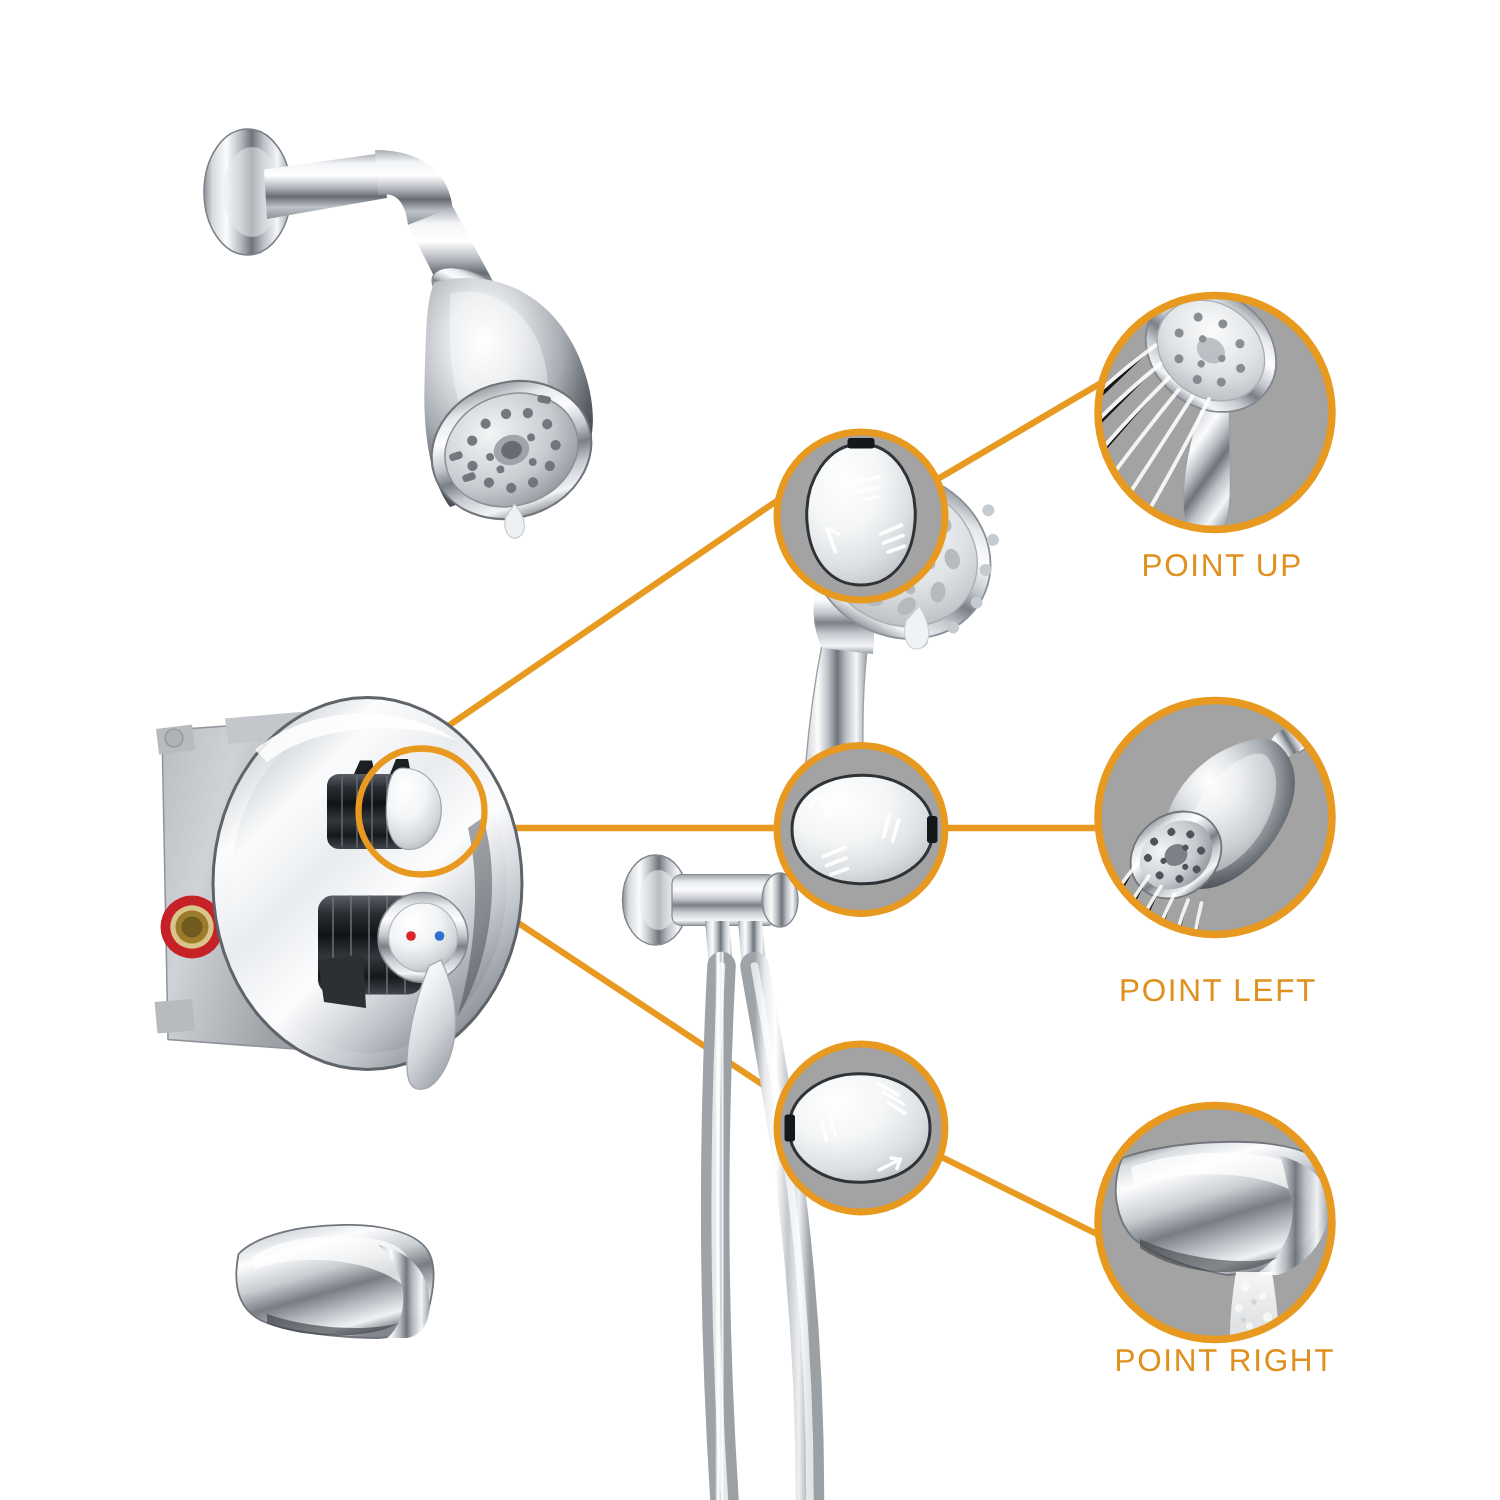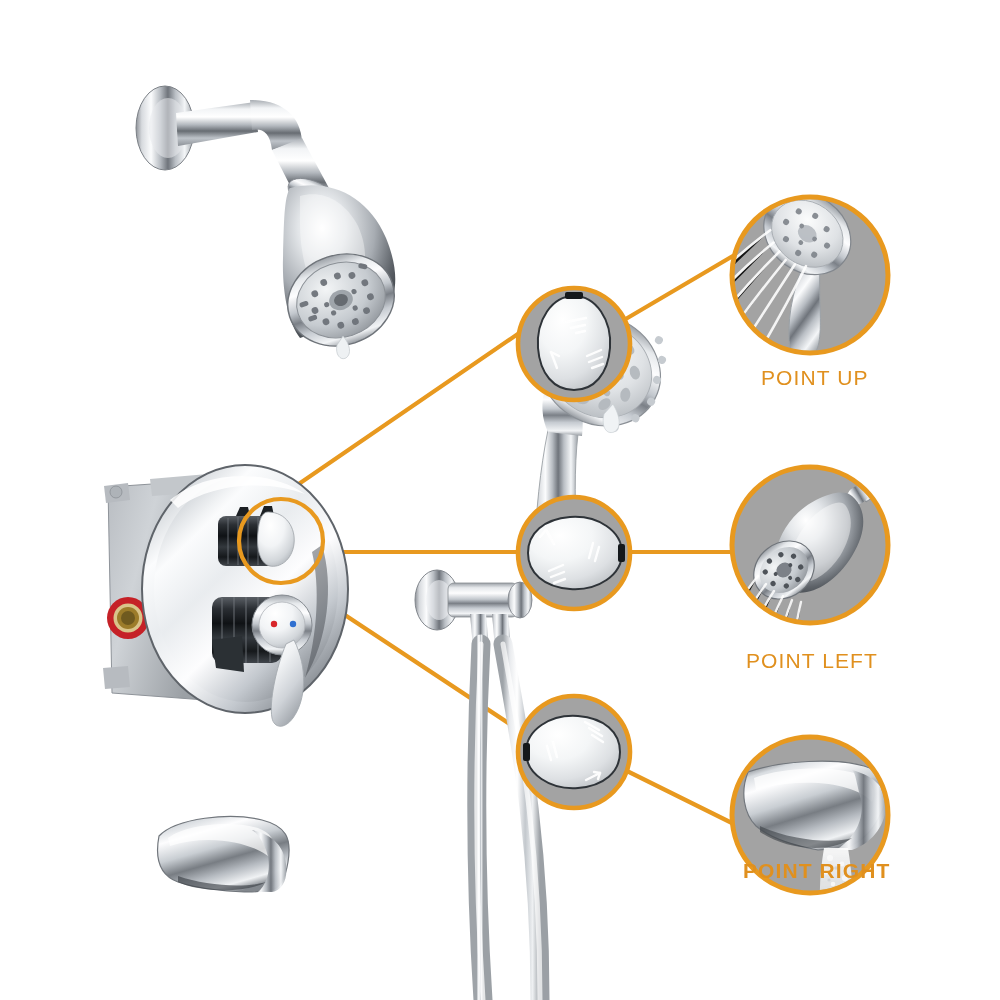--- a/index.html
+++ b/index.html
@@ -17,21 +17,21 @@
     position:absolute;
     color:#E0901E;
     font-size:21px;
     letter-spacing:1.1px;
     font-family:"Liberation Sans", sans-serif;
     white-space:nowrap;
     font-weight:400;
   }
   #lbl-up{left:761px;top:366px;}
   #lbl-left{left:746px;top:634px;margin-top:15px;}
-  #lbl-right{left:743px;top:859px;font-weight:bold;}
+  #lbl-right{left:743px;top:896px;}
 </style>
 </head>
 <body>
 
 <div id="stage">
 
 <svg width="1000" height="1000" viewBox="0 0 1000 1000" xmlns="http://www.w3.org/2000/svg">
   <defs>
 
     <linearGradient id="chromeV" x1="0" y1="0" x2="1" y2="0">

